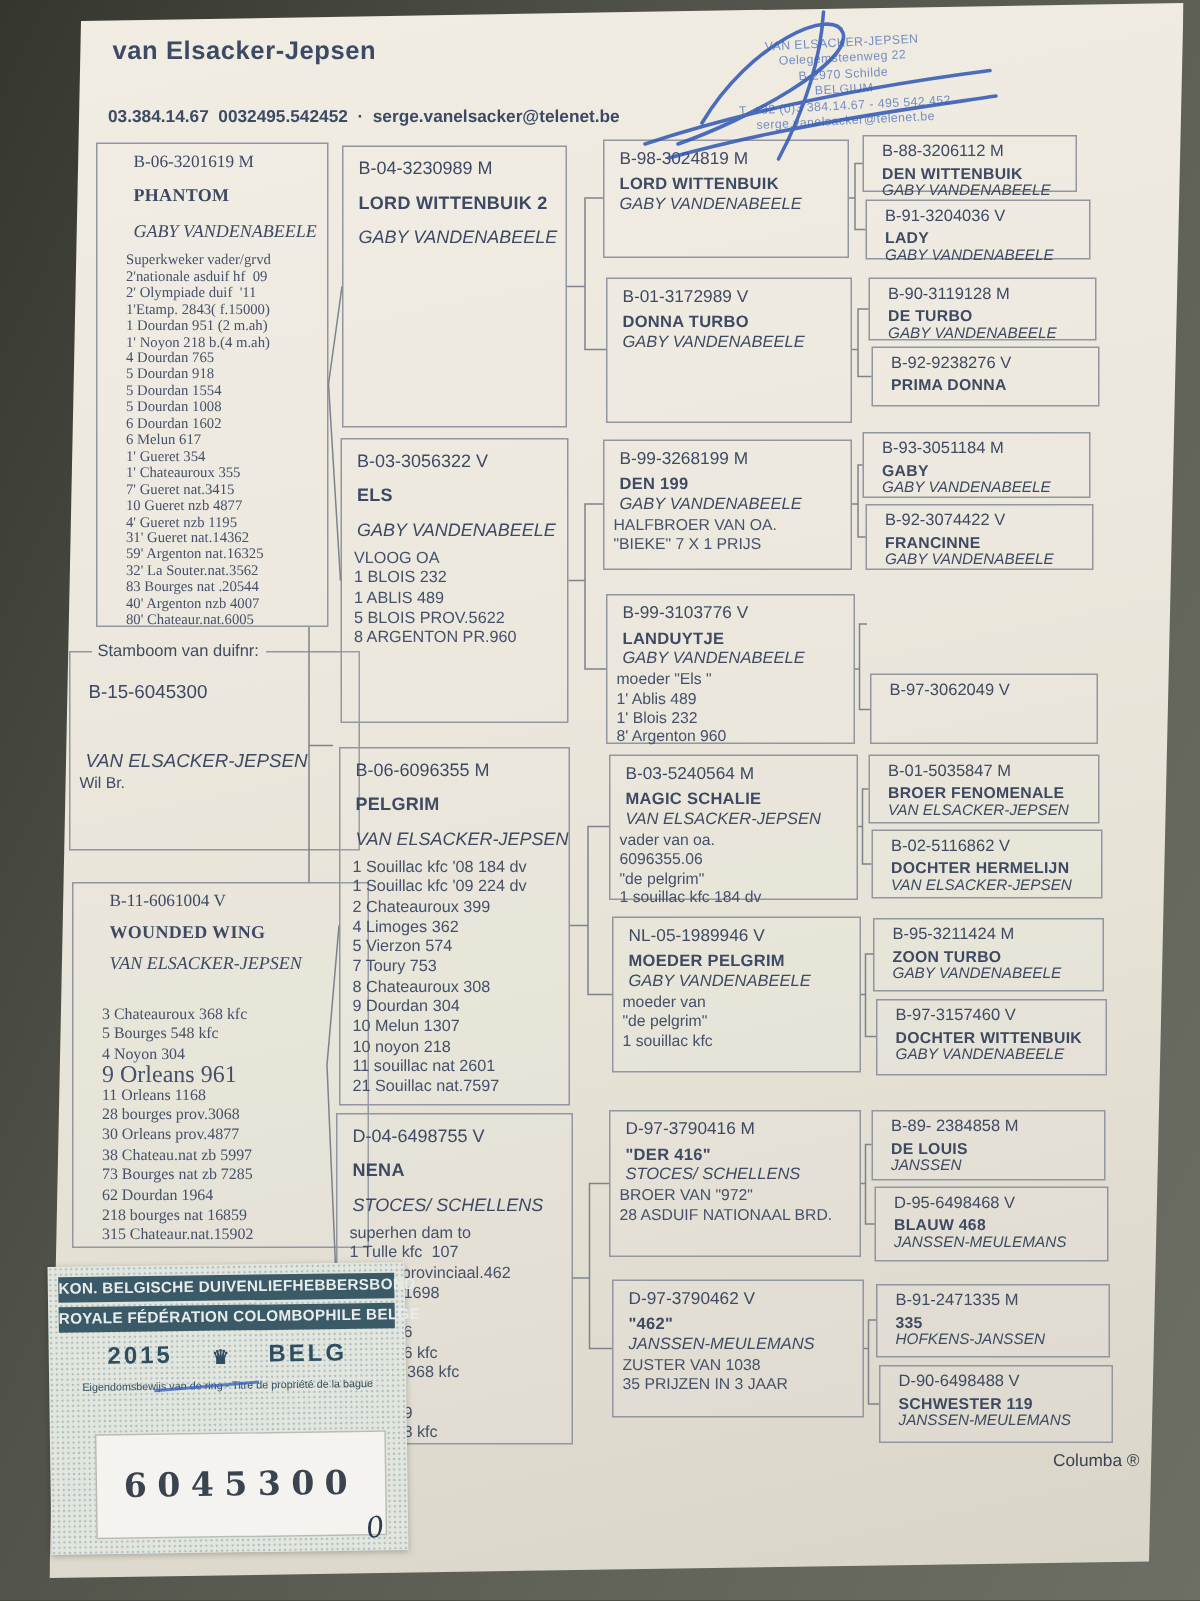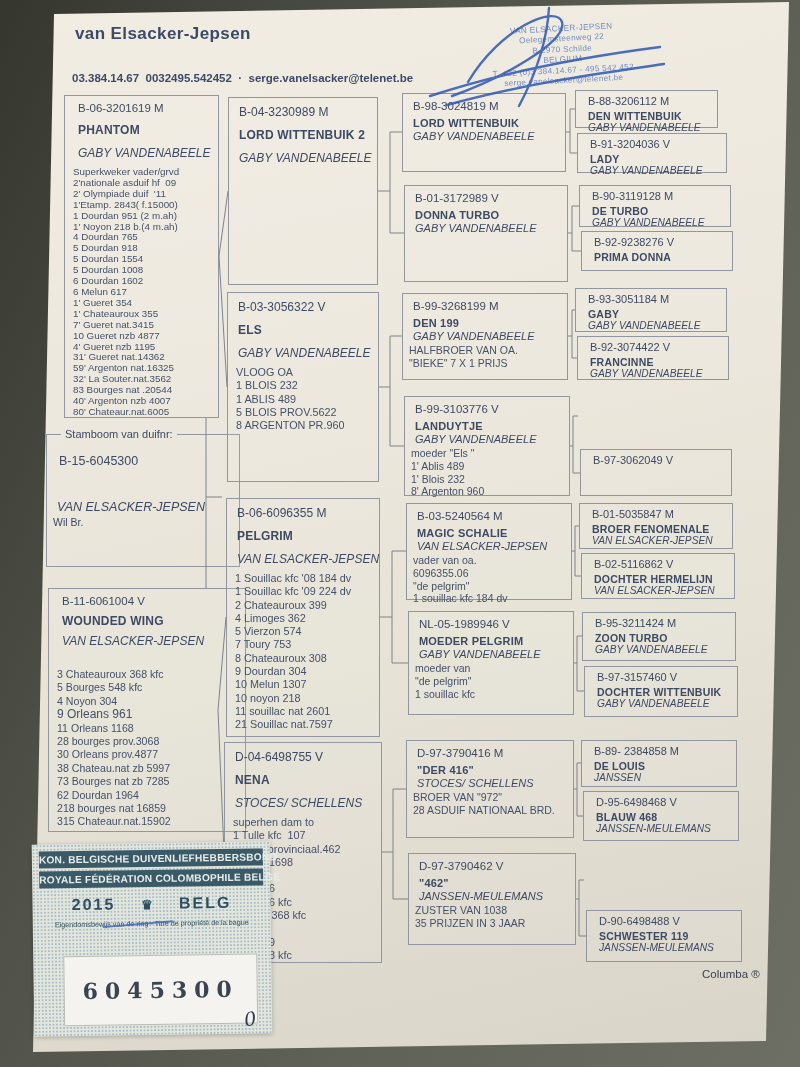--- a/index.html
+++ b/index.html
@@ -10,21 +10,21 @@
     background:linear-gradient(168deg,#f1ede3 0%,#ebe7dc 40%,#e6e2d6 62%,#d8d4c8 100%);
     clip-path:polygon(54px 14px,789px 2px,766px 1041px,33px 1052px);}
   .hdr-name{position:absolute;left:75px;top:24px;font-size:17px;font-weight:bold;letter-spacing:.4px;color:#3c4a66;}
   .hdr-addr{position:absolute;left:75px;top:48px;font-size:14.5px;font-weight:bold;letter-spacing:.4px;color:#3c4a66;white-space:pre;}
   .hdr-contact{position:absolute;left:72px;top:72px;font-size:11.5px;font-weight:bold;color:#3c4a66;white-space:pre;}
   .box{position:absolute;border:1px solid #9296a0;box-sizing:border-box;background:rgba(255,255,255,0.07);z-index:2;}
   .ring{white-space:pre;}
   .bname{font-weight:bold;letter-spacing:.2px;white-space:pre;}
   .fancier{font-style:italic;white-space:pre;}
   .ln{white-space:pre;}
-  .g1{padding:6px 2px 0 13px;}
+  .g1{padding:6px 2px 0 24px;font-family:Liberation Serif, serif;}
   .g1 .ring{font-size:11.5px;}
   .g1 .bname{font-size:12px;margin-top:9px;}
   .g1 .fancier{font-size:12px;margin-top:9px;}
   .g1 .lines{margin-top:7px;margin-left:-5px;}
   .g1 .ln{font-size:9.8px;line-height:10.9px;color:#45516a;}
   .g2{padding:7px 2px 0 10px;}
   .g2 .ring{font-size:12px;}
   .g2 .bname{font-size:12px;margin-top:9px;}
   .g2 .fancier{font-size:12px;margin-top:9px;}
   .g2 .lines{margin-top:6px;margin-left:-2px;}
@@ -156,21 +156,21 @@
 
   <div class="box g1" style="left:48px;top:588px;width:198px;height:244px">
     <div class="ring">B-11-6061004 V</div>
     <div class="bname" style="margin-top:7px">WOUNDED WING</div>
     <div class="fancier" style="margin-top:6px">VAN ELSACKER-JEPSEN</div>
     <div class="lines" style="margin-top:20px">
 
     <div class="ln" style="font-size:10.6px;line-height:13.4px">3 Chateauroux 368 kfc</div>
         <div class="ln" style="font-size:10.6px;line-height:13.4px">5 Bourges 548 kfc</div>
         <div class="ln" style="font-size:10.6px;line-height:13.4px">4 Noyon 304</div>
-        <div class="ln" style="font-size:12px;line-height:13.4px">9 Orleans 961</div>
+        <div class="ln" style="font-size:16px;line-height:13.4px">9 Orleans 961</div>
         <div class="ln" style="font-size:10.6px;line-height:13.4px">11 Orleans 1168</div>
         <div class="ln" style="font-size:10.6px;line-height:13.4px">28 bourges prov.3068</div>
         <div class="ln" style="font-size:10.6px;line-height:13.4px">30 Orleans prov.4877</div>
         <div class="ln" style="font-size:10.6px;line-height:13.4px">38 Chateau.nat zb 5997</div>
         <div class="ln" style="font-size:10.6px;line-height:13.4px">73 Bourges nat zb 7285</div>
         <div class="ln" style="font-size:10.6px;line-height:13.4px">62 Dourdan 1964</div>
         <div class="ln" style="font-size:10.6px;line-height:13.4px">218 bourges nat 16859</div>
         <div class="ln" style="font-size:10.6px;line-height:13.4px">315 Chateaur.nat.15902</div>
       </div>
   </div>
@@ -369,20 +369,25 @@
   </div>
   <div class="box g4" style="left:581px;top:740px;width:156px;height:47px">
     <div class="ring">B-89- 2384858 M</div>
     <div class="bname">DE LOUIS</div>
     <div class="fancier">JANSSEN</div>
   </div>
   <div class="box g4" style="left:583px;top:791px;width:156px;height:50px">
     <div class="ring">D-95-6498468 V</div>
     <div class="bname">BLAUW 468</div>
     <div class="fancier">JANSSEN-MEULEMANS</div>
+  </div>
+  <div class="box g4" style="left:584px;top:856px;width:156px;height:49px">
+    <div class="ring">B-91-2471335 M</div>
+    <div class="bname">335</div>
+    <div class="fancier">HOFKENS-JANSSEN</div>
   </div>
   <div class="box g4" style="left:586px;top:910px;width:156px;height:52px">
     <div class="ring">D-90-6498488 V</div>
     <div class="bname">SCHWESTER 119</div>
     <div class="fancier">JANSSEN-MEULEMANS</div>
   </div>
 
   <div class="ring-card">
     <div class="card-band band1" style="background:#3a5a68">KON. BELGISCHE DUIVENLIEFHEBBERSBOND</div>
     <div class="card-band band2" style="background:#3a5a68">ROYALE FÉDÉRATION COLOMBOPHILE BELGE</div>

